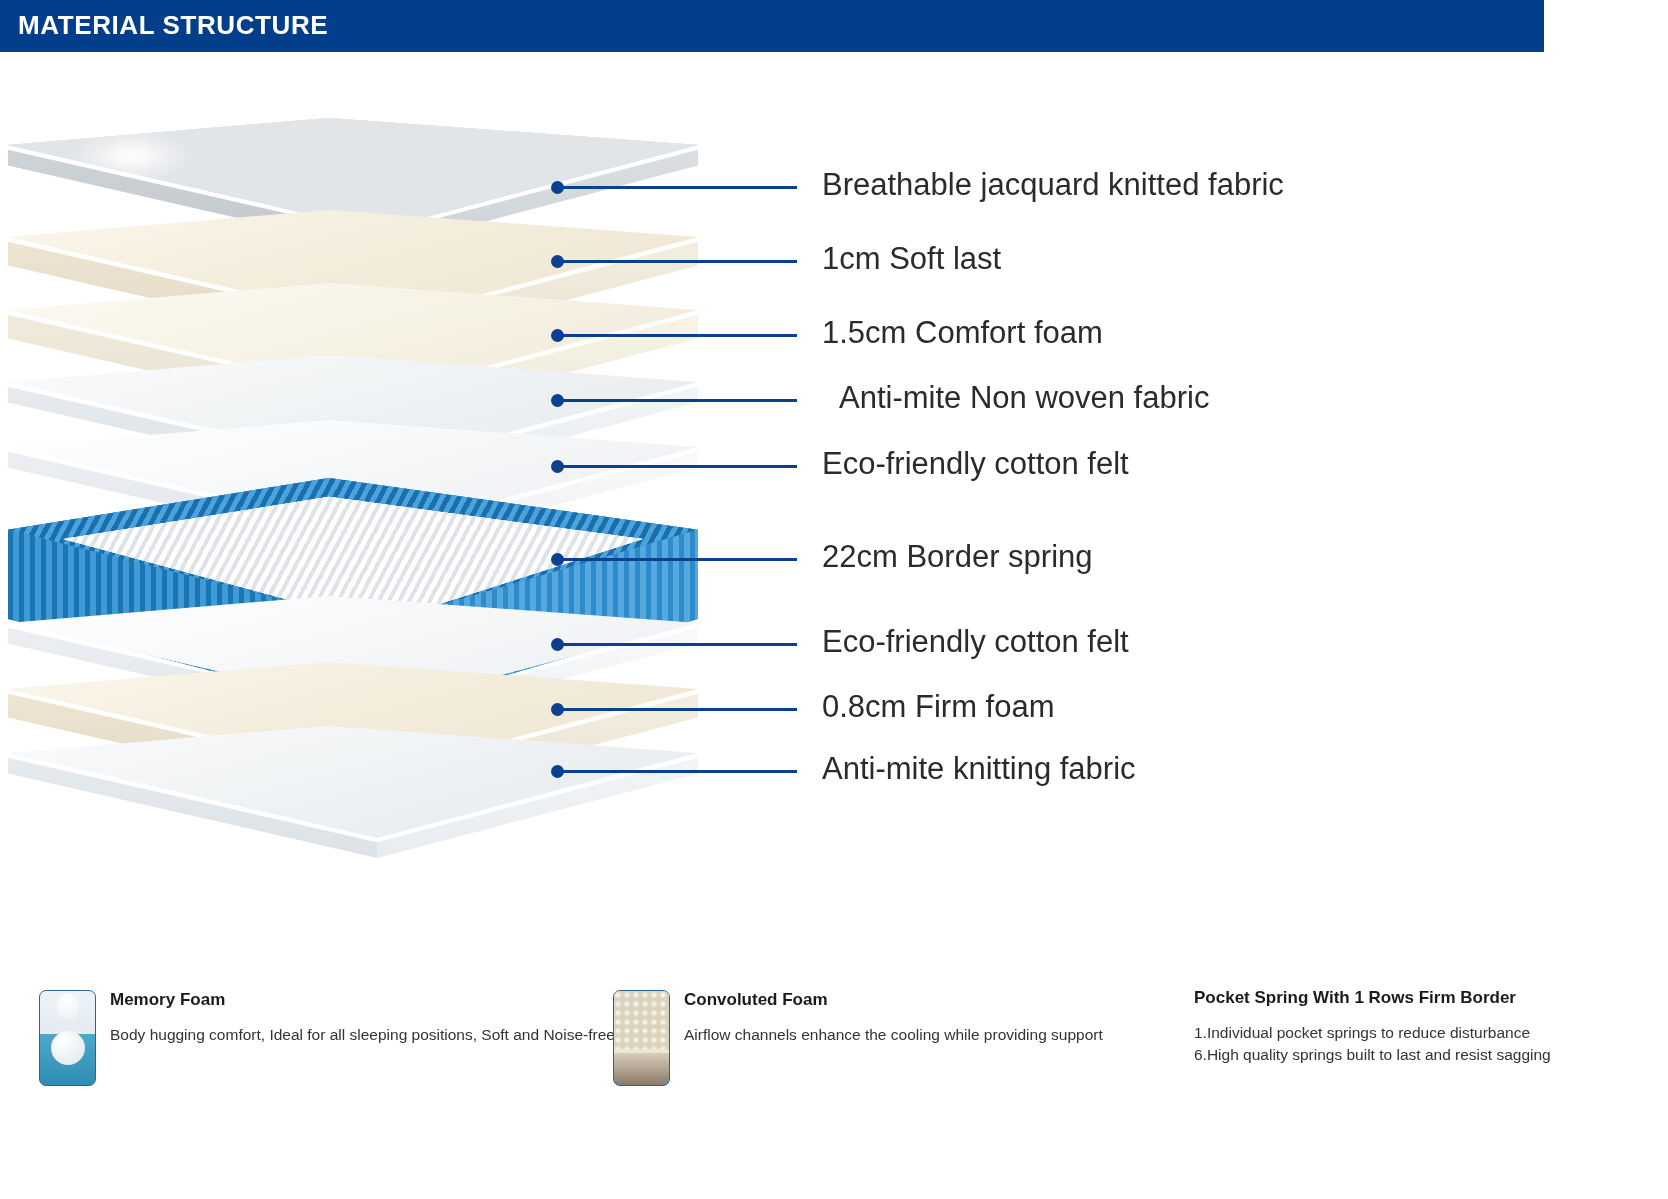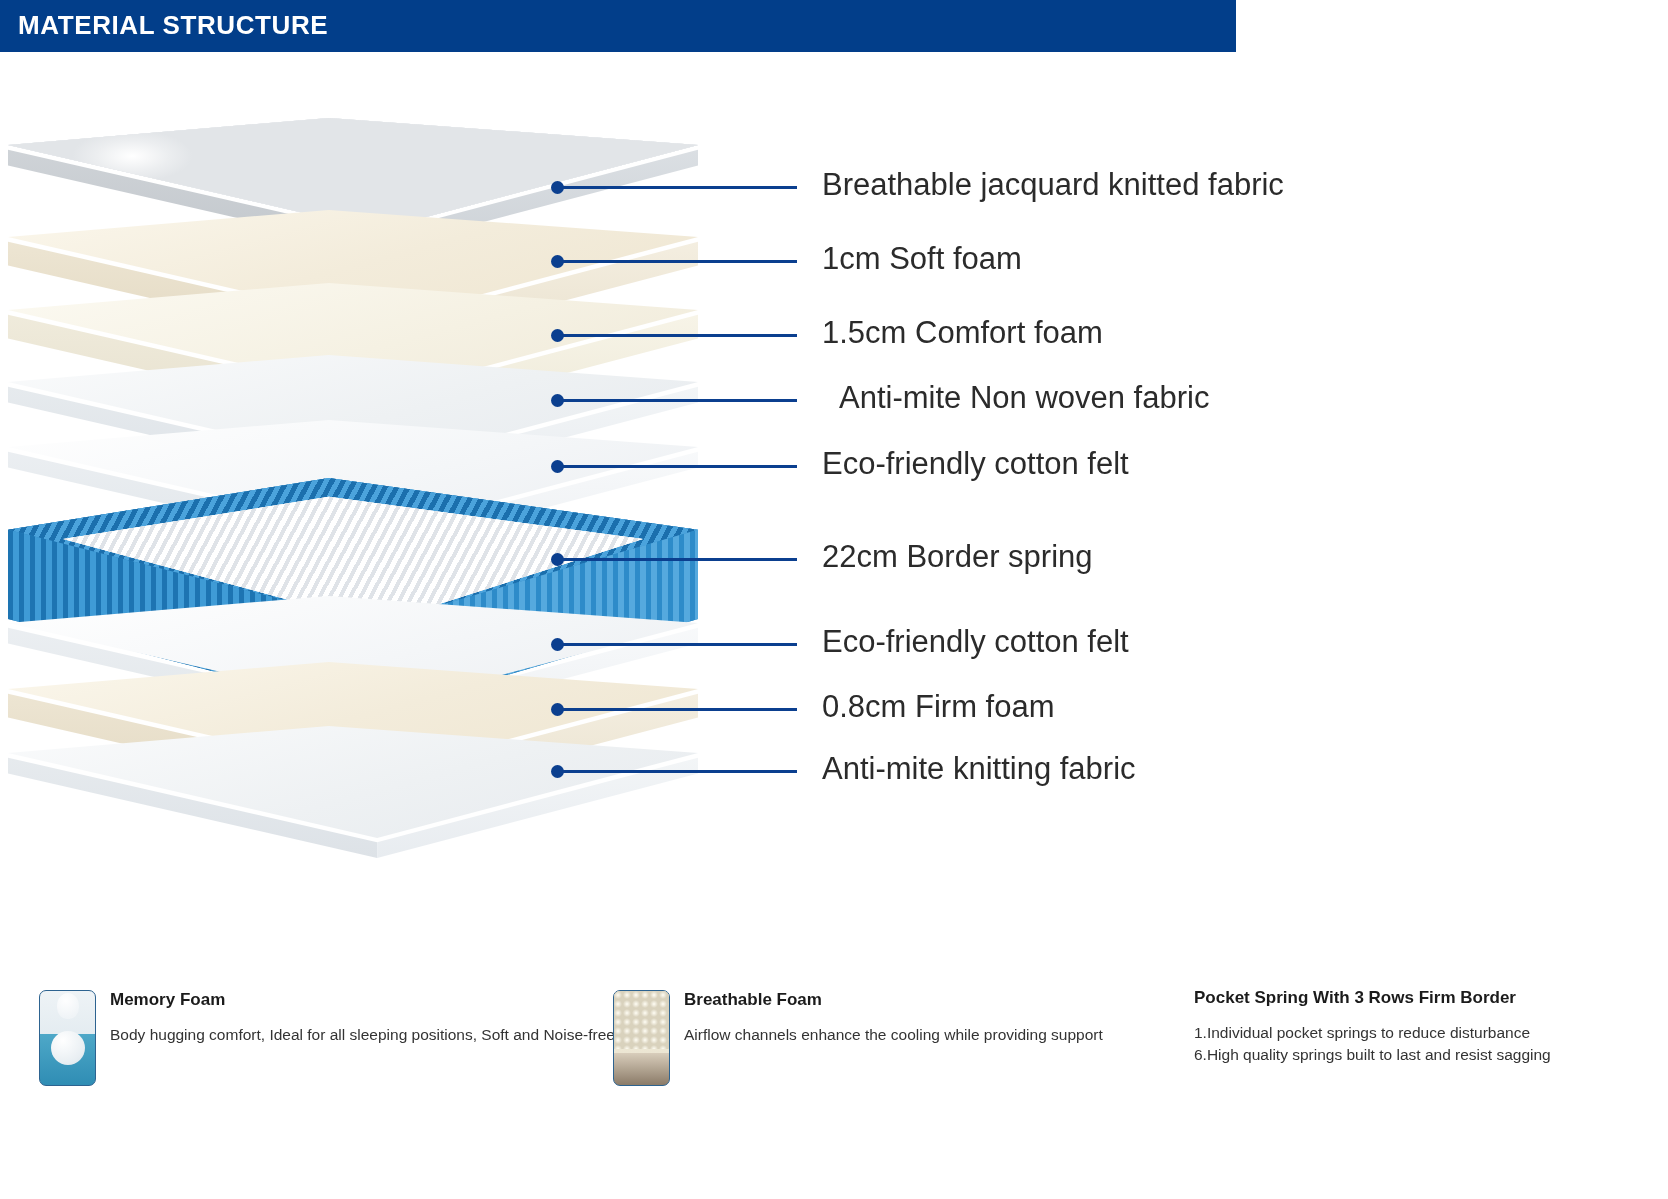--- a/index.html
+++ b/index.html
@@ -7,21 +7,21 @@
     width:1668px;height:1199px;
     background:#ffffff;
     font-family:"Liberation Sans", sans-serif;
     overflow:hidden;
     position:relative;
   }
 
   
   #header-banner{
     position:absolute;left:0;top:0;
-    width:1236px;height:52px;
+    width:1544px;height:52px;
     background:#023E8A;
   }
   #header-title{
     position:absolute;left:18px;top:10px;
     color:#ffffff;
     font-size:26px;
     font-weight:bold;
     letter-spacing:0.6px;
     font-family:"Liberation Sans", sans-serif;
     white-space:nowrap;
@@ -285,21 +285,21 @@
 
   <div class="leader" style="left:551px;top:174px;">
     <span class="dot"></span>
     <span class="line" style="width:235px;"></span>
     <span class="lbl" style="left:271px;">Breathable jacquard knitted fabric</span>
   </div>
 
   <div class="leader" style="left:551px;top:248px;">
     <span class="dot"></span>
     <span class="line" style="width:235px;"></span>
-    <span class="lbl" style="left:271px;">1cm Soft foam</span>
+    <span class="lbl" style="left:271px;">1cm Soft last</span>
   </div>
 
   <div class="leader" style="left:551px;top:322px;">
     <span class="dot"></span>
     <span class="line" style="width:235px;"></span>
     <span class="lbl" style="left:271px;text-align:center;">1.5cm Comfort foam</span>
   </div>
 
   <div class="leader" style="left:551px;top:387px;">
     <span class="dot"></span>
@@ -350,26 +350,26 @@
       <div class="f-title">Memory Foam</div>
       <div class="f-desc">Body hugging comfort, Ideal for all sleeping positions, Soft and Noise-free</div>
     </div>
   </div>
 
   <div class="f-card" style="left:605px;">
     <div class="f-thumb thumb-convo">
       <div class="egg"></div>
     </div>
     <div class="f-text">
-      <div class="f-title">Breathable Foam</div>
+      <div class="f-title">Convoluted Foam</div>
       <div class="f-desc">Airflow channels enhance the cooling while providing support</div>
     </div>
   </div>
 
   <div class="f-card" style="left:1186px;">
     <div class="f-text" style="margin-left:0;">
-      <div class="f-title" style="margin-top:-2px;">Pocket Spring With 3 Rows Firm Border</div>
+      <div class="f-title" style="margin-top:-2px;">Pocket Spring With 1 Rows Firm Border</div>
       <div class="f-desc">1.Individual pocket springs to reduce disturbance</div>
       <div class="f-desc nline">6.High quality springs built to last and resist sagging</div>
     </div>
   </div>
 
 </div>
 
 </body></html>

